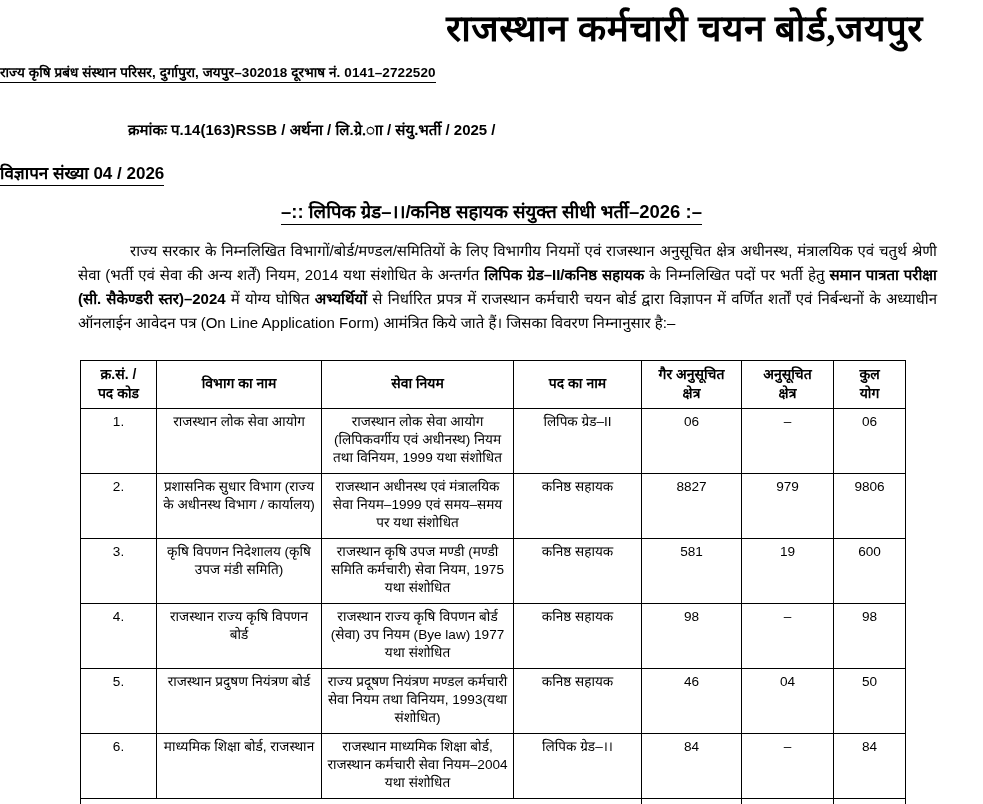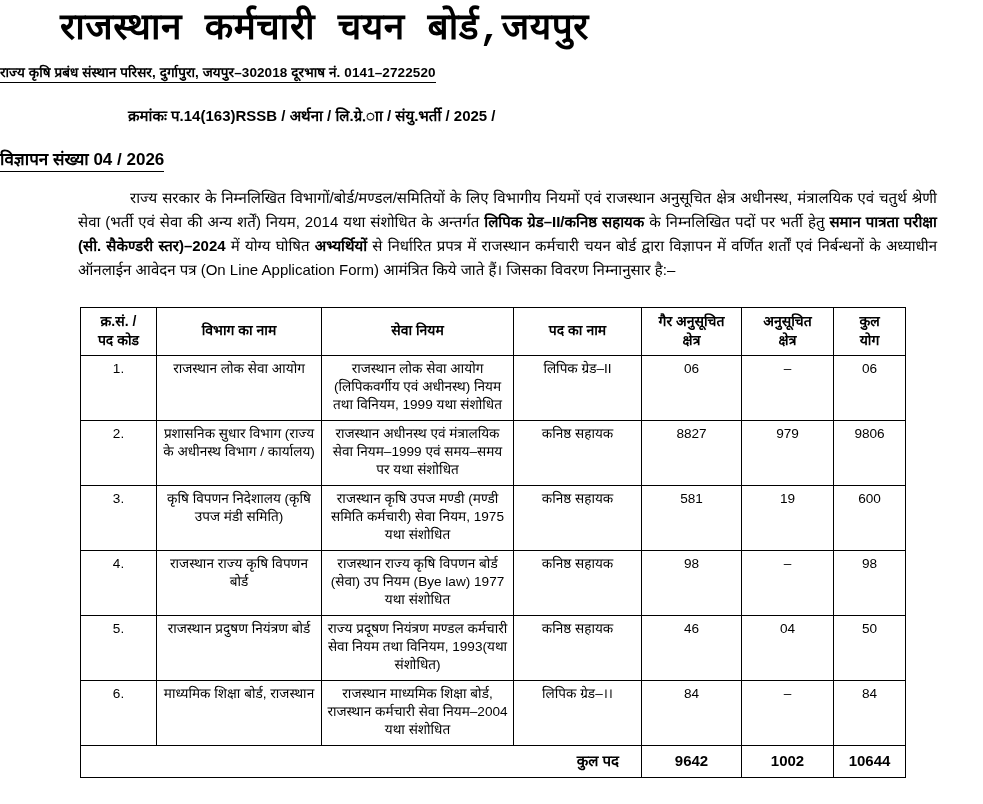--- a/index.html
+++ b/index.html
@@ -18,28 +18,28 @@
   .page {
     width: 983px;
     height: 804px;
     position: relative;
     box-sizing: border-box;
     padding: 0;
   }
 
   
   .org-title {
-    text-align: left;
+    text-align: right;
     font-size: 37px;
     font-weight: bold;
     letter-spacing: 0.5px;
     line-height: 1.15;
     margin: 8px 0 12px 0;
     padding: 0 60px;
-    font-family: Liberation Mono, monospace;
+    font-family: Liberation Serif, serif;
   }
   .org-address-wrap {
     text-align: left;
     margin-top: 2px;
     text-decoration: underline;
   }
   .org-address {
     display: inline-block;
     font-size: 13.5px;
     font-weight: 600;
@@ -51,21 +51,21 @@
   
   .ref-row {
     display: flex;
     justify-content: space-between;
     align-items: baseline;
     margin-top: 22px;
     padding: 0 78px 0 128px;
     font-size: 15px;
     font-weight: bold;
   }
-  .ref-left { white-space: nowrap; }
+  .ref-left { white-space: nowrap; margin-top: 14px; }
   .ref-right { white-space: nowrap; padding-right: 68px;}
 
   
   .adv-no-wrap {
     text-align: left;
     margin-top: 22px;
   }
   .adv-no {
     display: inline-block;
     font-size: 17px;
@@ -156,20 +156,23 @@
   </div>
 
   <div class="ref-row">
     <span class="ref-left">क्रमांकः प.14(163)RSSB / अर्थना / लि.ग्रे.ाा / संयु.भर्ती / 2025 /</span>
   </div>
 
   <div class="adv-no-wrap">
     <span class="adv-no">विज्ञापन संख्या 04 / 2026</span>
   </div>
 
+  <div class="post-title-wrap">
+    <span class="post-title">–:: लिपिक ग्रेड–।।/कनिष्ठ सहायक संयुक्त सीधी भर्ती–2026 :–</span>
+  </div>
 
   <div class="body-para">
     <span class="indent"></span><span>राज्य सरकार के निम्नलिखित विभागों/बोर्ड/मण्डल/समितियों के लिए विभागीय नियमों एवं राजस्थान अनुसूचित क्षेत्र अधीनस्थ, मंत्रालयिक एवं चतुर्थ श्रेणी सेवा (भर्ती एवं सेवा की अन्य शर्तें) नियम, 2014 यथा संशोधित के अन्तर्गत </span><b>लिपिक ग्रेड–II/कनिष्ठ सहायक</b><span> के निम्नलिखित पदों पर भर्ती हेतु </span><b>समान पात्रता परीक्षा (सी. सैकेण्डरी स्तर)–2024</b><span> में योग्य घोषित </span><b>अभ्यर्थियों</b><span> से निर्धारित प्रपत्र में राजस्थान कर्मचारी चयन बोर्ड द्वारा विज्ञापन में वर्णित शर्तों एवं निर्बन्धनों के अध्याधीन ऑनलाईन आवेदन पत्र (On Line Application Form) आमंत्रित किये जाते हैं। जिसका विवरण निम्नानुसार है:–</span>
   </div>
 
   <div class="table-wrap">
     <table class="posts">
       <colgroup>
         <col class="col-sn">
           <col class="col-dept">

